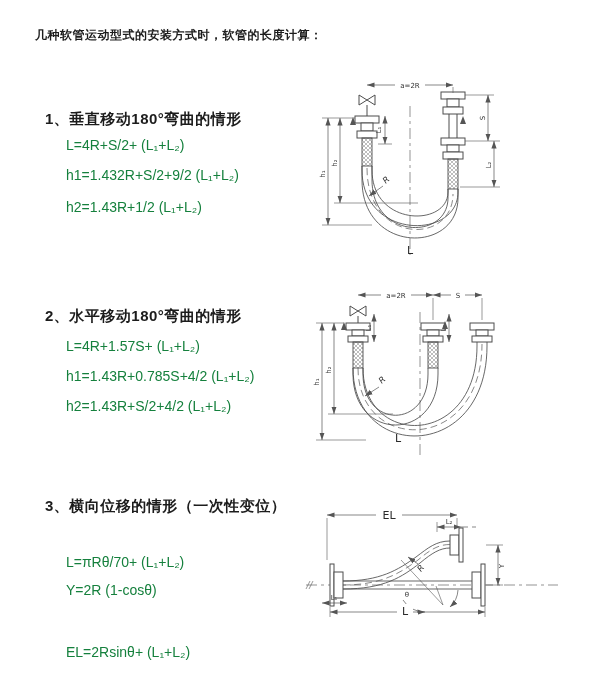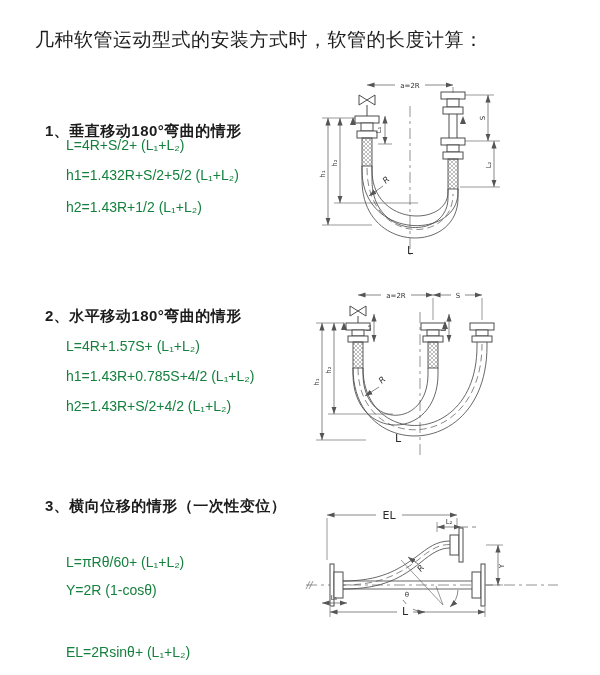--- a/index.html
+++ b/index.html
@@ -1,21 +1,21 @@
 <!DOCTYPE html>
 <html><head>
 <meta charset="utf-8">
 <style>
   html,body{margin:0;padding:0;}
   body{
     width:600px;height:675px;background:#ffffff;position:relative;overflow:hidden;
     font-family:"Liberation Sans","DejaVu Sans",sans-serif;color:#1c1c1c;
   }
   .page-title{
-    position:absolute;left:35px;top:27px;font-size:19px;font-weight:normal;
+    position:absolute;left:35px;top:27px;font-size:12px;font-weight:bold;
     letter-spacing:0.5px;white-space:nowrap;
   }
   .sec-head{
     position:absolute;left:45px;font-size:15px;font-weight:bold;white-space:nowrap;letter-spacing:0.5px;
   }
   .formula{
     position:absolute;left:66px;font-size:14px;white-space:nowrap;color:#15803d;
     font-family:"Liberation Sans","DejaVu Sans",sans-serif;
   }
   svg.diagram{position:absolute;}
@@ -45,25 +45,25 @@
       <path d="M8,0.4L0.5,3L8,5.6Z" fill="#555"></path>
     </marker>
     <pattern id="hx" width="4" height="4" patternUnits="userSpaceOnUse">
       <path d="M0,4L4,0 M0,0L4,4 M-1,1L1,-1 M3,5L5,3 M-1,3L1,5 M3,-1L5,1" stroke="#7a7a7a" stroke-width="0.5"></path>
     </pattern>
   </defs>
 </svg>
 
 <div class="page-title">几种软管运动型式的安装方式时，软管的长度计算：</div>
 
-<div class="sec-head" style="top:122px">
+<div class="sec-head" style="top:110px">
   <span>1、</span><span>垂直移动180°弯曲的情形</span>
 </div>
 <div class="formula" style="top:137px">L=4R+S/2+ (L₁+L₂)</div>
-<div class="formula" style="top:167px">h1=1.432R+S/2+5/2 (L₁+L₂)</div>
+<div class="formula" style="top:167px">h1=1.432R+S/2+9/2 (L₁+L₂)</div>
 <div class="formula" style="top:199px">h2=1.43R+1/2 (L₁+L₂)</div>
 
 <svg class="diagram" style="left:308px;top:70px" width="226" height="192" viewBox="0 0 226 192">
   <g>
     <line class="cl" x1="102" y1="36" x2="102" y2="185"></line>
   </g>
   <g>
     <path class="thin" d="M54,96 L54,110 C54,184 150,184 150,128 L150,119"></path>
     <path class="thin" d="M64,96 L64,110 C64,170 140,170 140,128 L140,119"></path>
     <path class="thin" d="M54,96 L54,100 C54,170 150,170 150,122 L150,119"></path>
@@ -201,21 +201,21 @@
     <text class="lblm" x="76" y="100" text-anchor="middle" transform="rotate(-42 76 100)">R</text>
     <line class="dim" x1="71" y1="105" x2="57" y2="114" marker-end="url(#ae)"></line>
 
     <text class="lbl2" x="90" y="160" text-anchor="middle">L</text>
   </g>
 </svg>
 
 <div class="sec-head" style="top:497px">
   <span>3、</span><span>横向位移的情形（一次性变位）</span>
 </div>
-<div class="formula" style="top:554px">L=πRθ/60+ (L₁+L₂)</div>
+<div class="formula" style="top:554px">L=πRθ/70+ (L₁+L₂)</div>
 <div class="formula" style="top:582px">Y=2R (1-cosθ)</div>
 <div class="formula" style="top:644px">EL=2Rsinθ+ (L₁+L₂)</div>
 
 <svg class="diagram" style="left:300px;top:500px" width="266" height="152" viewBox="0 0 266 152">
   <g>
     <line class="cl" x1="6" y1="85" x2="258" y2="85"></line>
     <path class="ref" d="M6,89 L10,81 M9,89 L13,81"></path>
   </g>
   <g>
     <line class="thin" x1="43" y1="81" x2="172" y2="81"></line>

